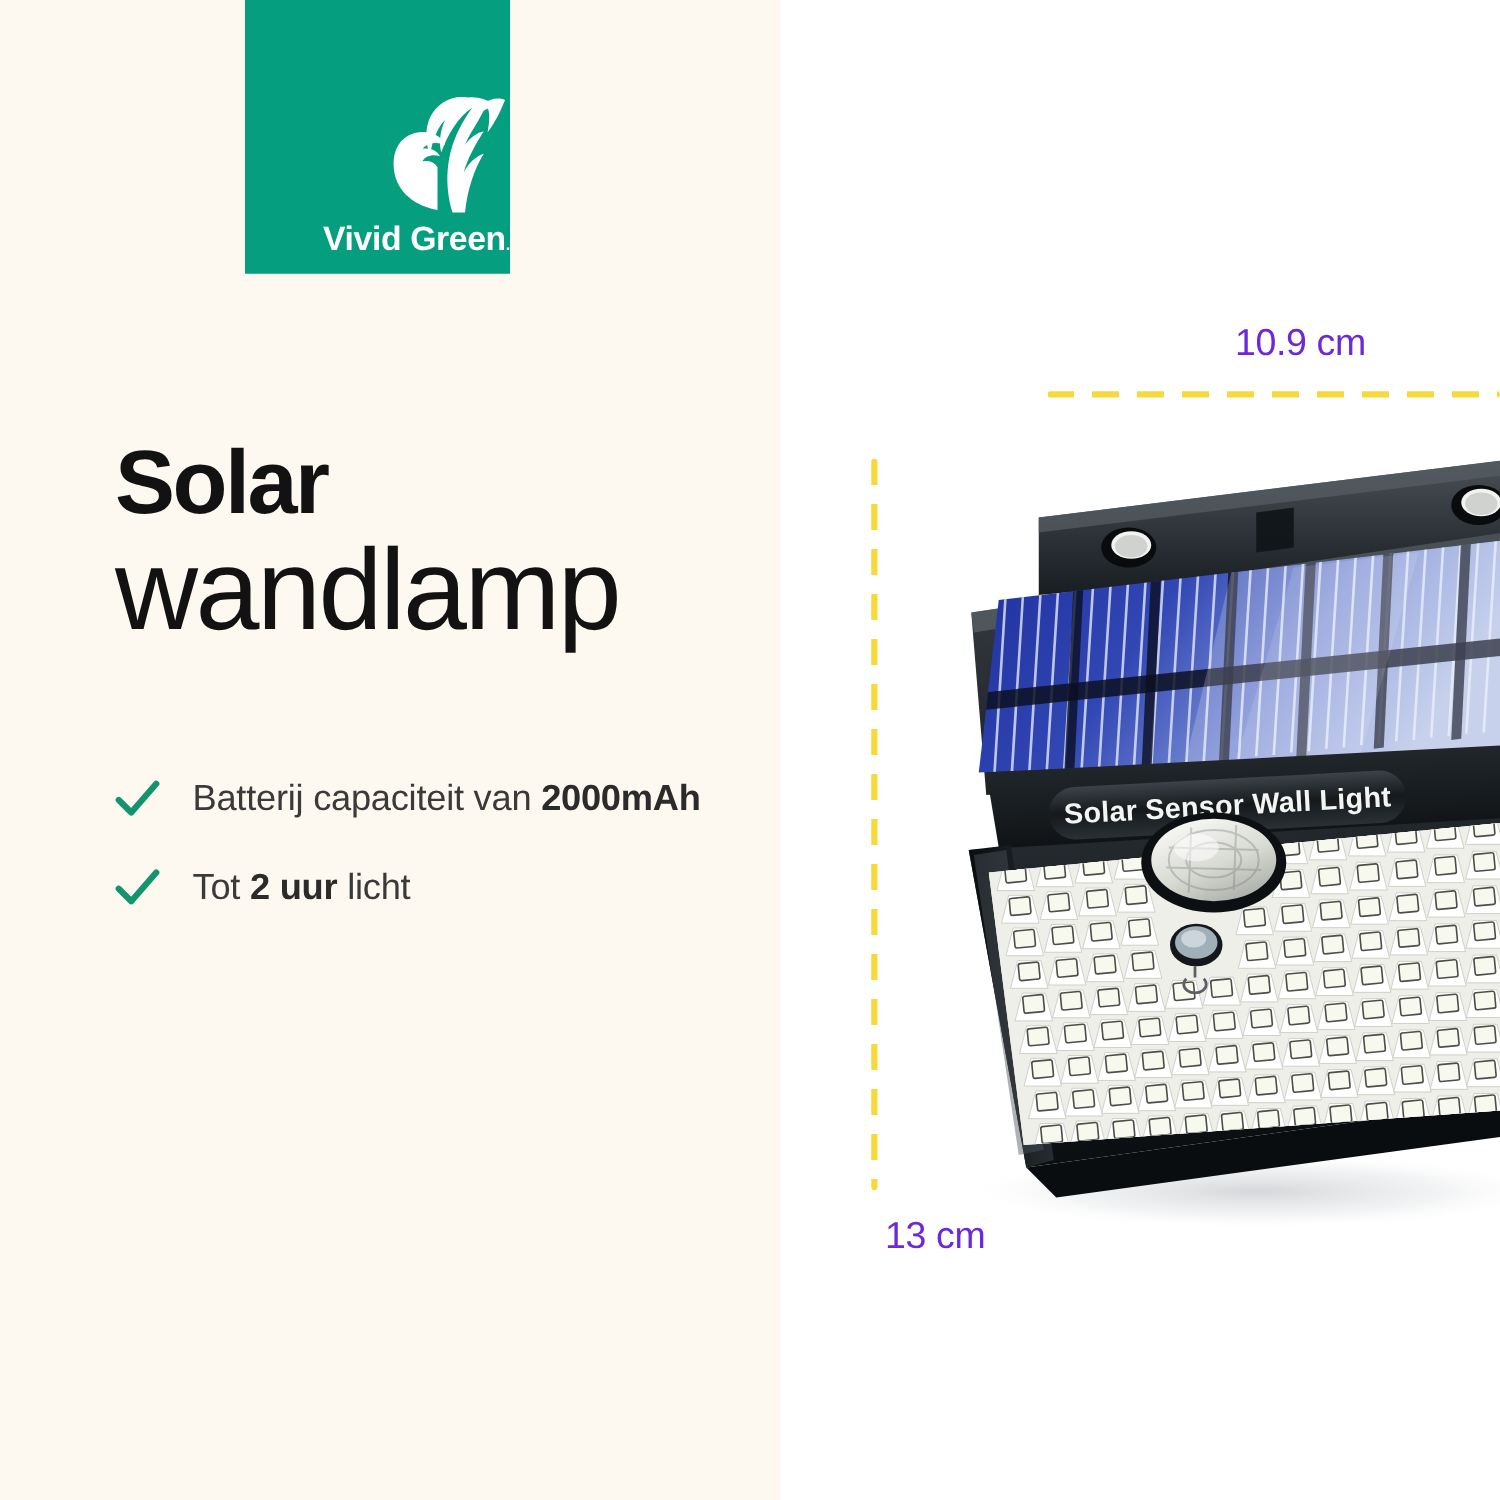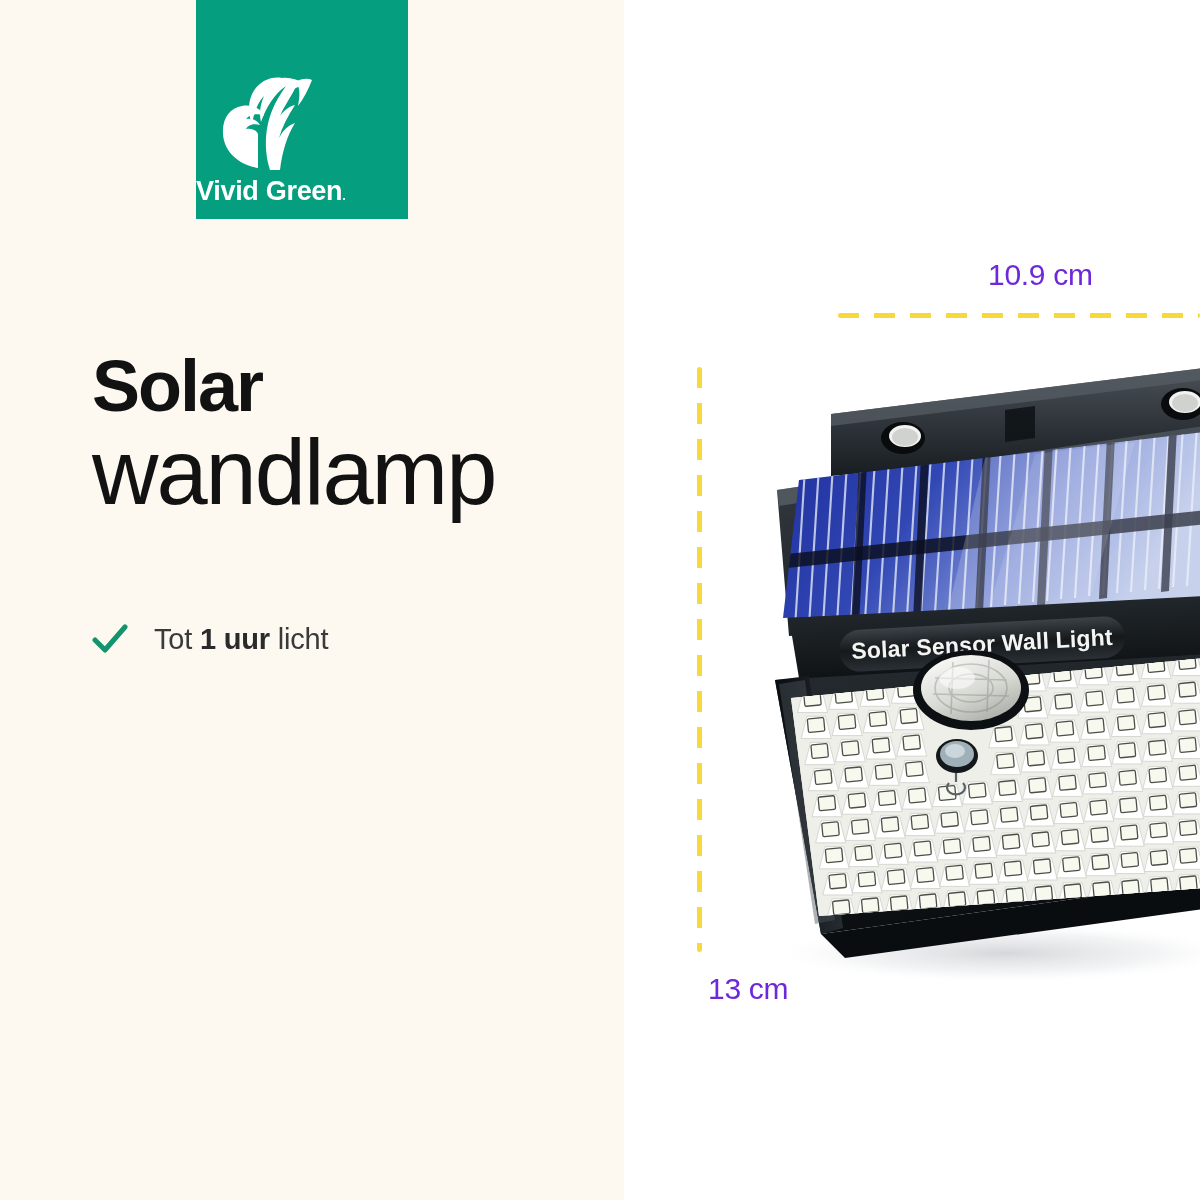--- a/index.html
+++ b/index.html
@@ -20,21 +20,21 @@
   .bg-right {
     position:absolute; left:624px; top:0; width:576px; height:1200px;
     background:#FFFFFF;
   }
 
   
   .logo-box {
     position:absolute; left:196px; top:0; width:212px; height:219px;
     background:#059E7E;
     display:flex; flex-direction:column;
-    align-items:flex-start; justify-content:flex-end;
+    align-items:flex-end; justify-content:flex-end;
     padding-bottom:14px;
   }
   .logo-leaves { width:120px; height:100px; margin-bottom:6px; }
   .logo-word {
     color:#ffffff; font-size:27px; font-weight:bold;
     letter-spacing:-0.3px; line-height:1;
     font-family:"Liberation Sans", sans-serif;
   }
   .logo-word .reg { font-size:13px; vertical-align:baseline; }
 
@@ -111,21 +111,27 @@
   <div class="headline">
     <span class="l1">Solar</span>
     <span class="l2">wandlamp</span>
   </div>
 
   <div class="features" id="feature-list">
       <div class="feature">
         <svg class="check" viewBox="0 0 36 34">
           <path d="M3 18 L13 28 L33 5" fill="none" stroke="#14946E" stroke-width="5" stroke-linecap="round" stroke-linejoin="round"></path>
         </svg>
-        <div class="feature-text"><span>Tot </span><b>1 uur</b><span> licht</span></div>
+        <div class="feature-text"><span>Batterij capaciteit van </span><b>2000mAh</b></div>
+      </div>
+      <div class="feature">
+        <svg class="check" viewBox="0 0 36 34">
+          <path d="M3 18 L13 28 L33 5" fill="none" stroke="#14946E" stroke-width="5" stroke-linecap="round" stroke-linejoin="round"></path>
+        </svg>
+        <div class="feature-text"><span>Tot </span><b>2 uur</b><span> licht</span></div>
       </div>
     </div>
 
   <div class="dim-h"></div>
   <div class="dim-v"></div>
   <div class="dim-label dim-label-top">10.9 cm</div>
   <div class="dim-label dim-label-left">13 cm</div>
 
   <div class="lamp">
     <svg viewBox="0 0 500 610">

